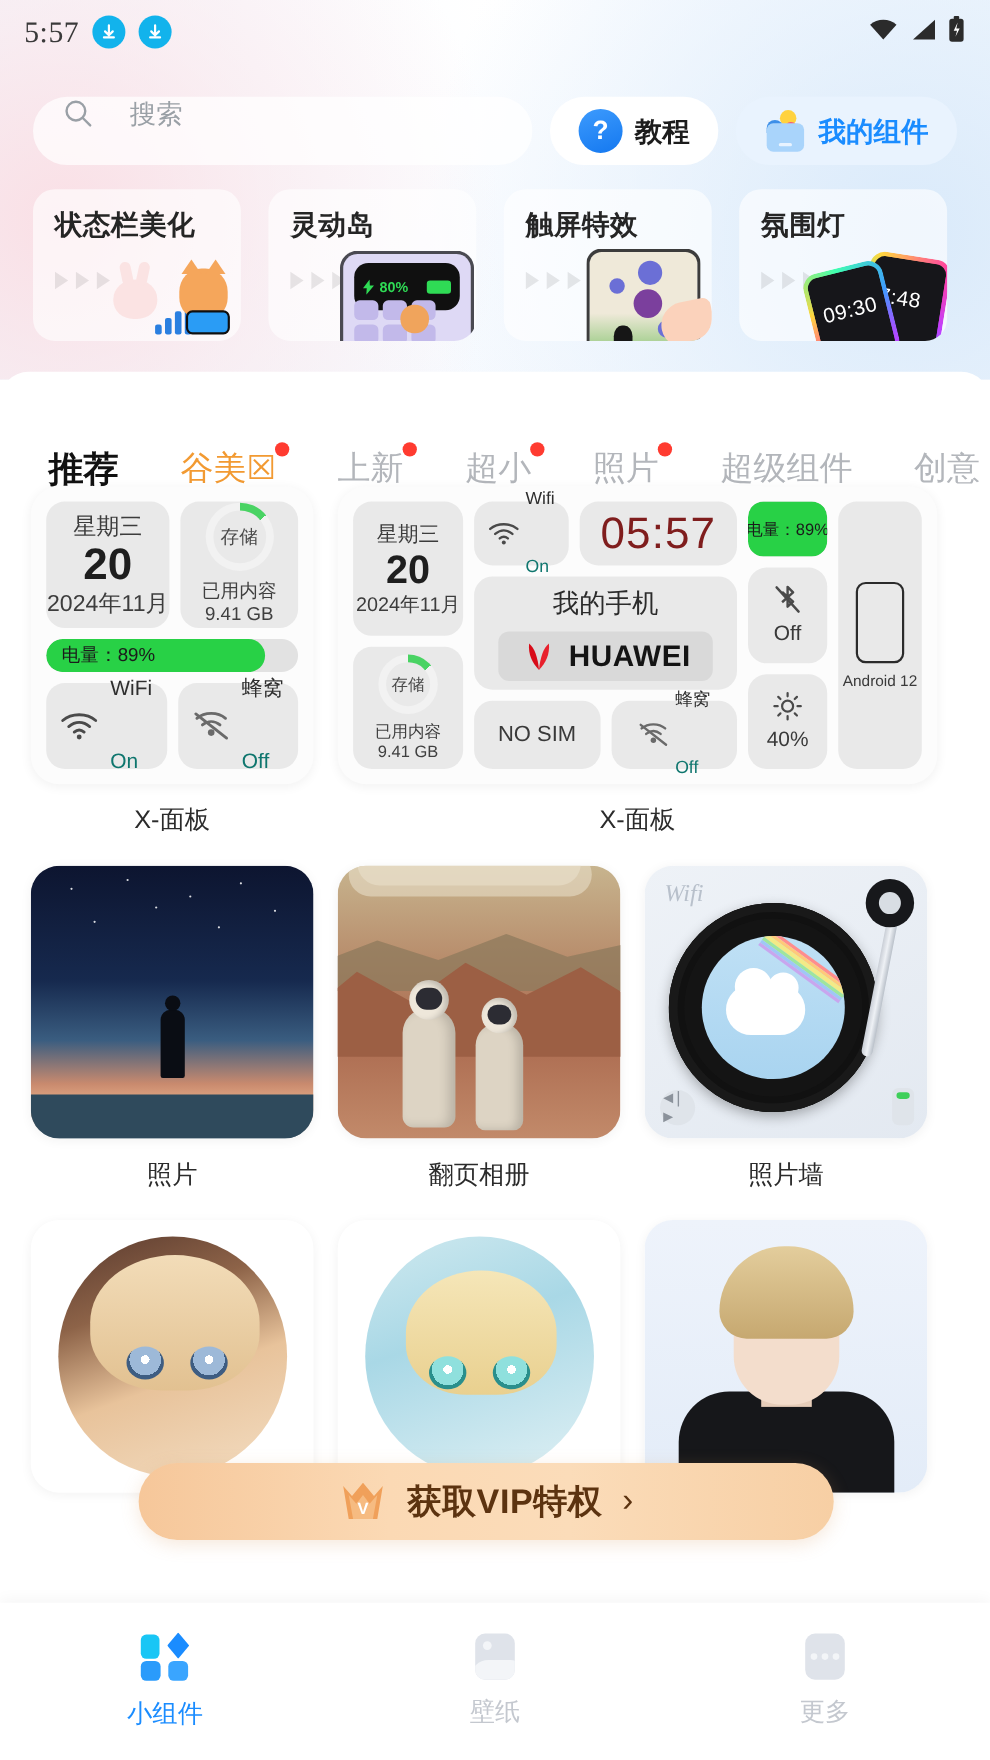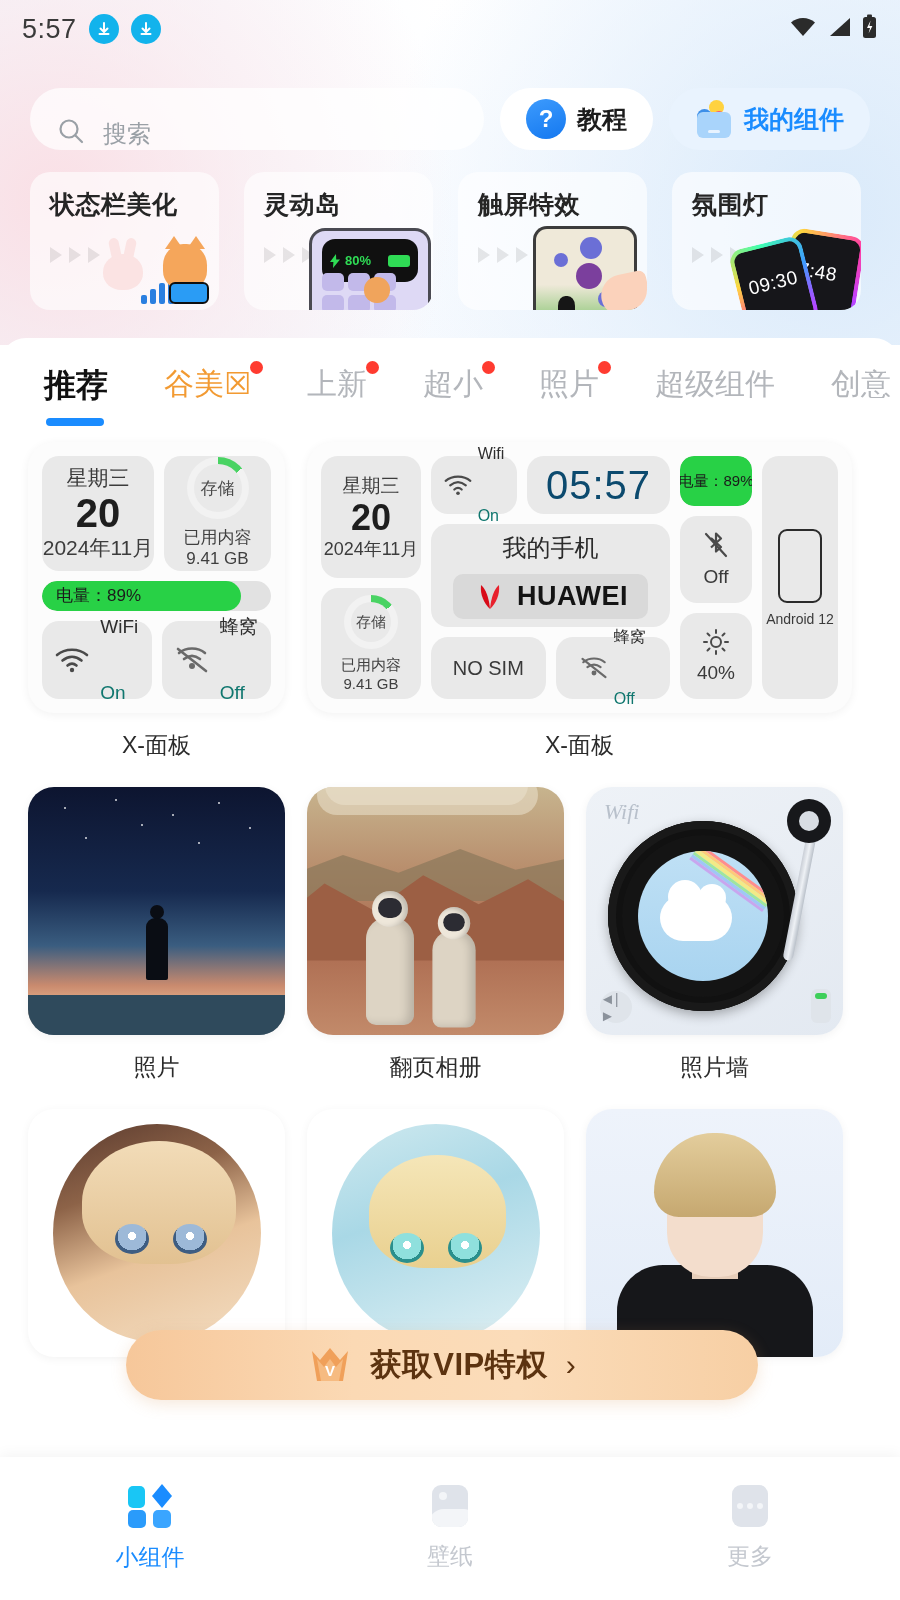--- a/index.html
+++ b/index.html
@@ -21,40 +21,40 @@
       linear-gradient(180deg,#ffffff 0%, #f3f6fb 100%);
   }
 
   
   .statusbar{
     position:absolute; top:0; left:0; width:900px; height:58px;
     display:flex; align-items:center; padding:0 22px;
   }
   .sb-time{
     font-size:27px; color:#3a3a3a; letter-spacing:.5px;
-    font-family:Liberation Sans, sans-serif;
+    font-family:Liberation Serif, serif;
   }
   .sb-dl{
     width:30px; height:30px; border-radius:50%;
     background:#12b3ec; margin-left:12px;
     display:flex; align-items:center; justify-content:center;
     flex:none;
   }
   .sb-dl svg{ display:block; }
   .sb-right{ margin-left:auto; display:flex; align-items:center; gap:9px; }
 
   
   .search-row{
     position:absolute; top:88px; left:30px; width:840px; height:62px;
     display:flex; align-items:center; gap:16px;
   }
   .search-box{
     flex:1 1 auto; height:62px; border-radius:31px;
     background:rgba(255,255,255,0.72);
-    display:flex; align-items:flex-end; padding:0 26px; gap:17px;
+    display:flex; align-items:flex-start; padding:0 26px; gap:32px;
   }
   .search-ph{ font-size:24px; color:#9aa0a6; }
   .btn-pill{
     height:62px; border-radius:31px; display:flex; align-items:center;
     justify-content:center; gap:11px; padding:0 26px; flex:none;
   }
   .btn-tutorial{ background:#ffffff; }
   .btn-tutorial .lbl{ font-size:25px; font-weight:bold; color:#1c1c1c; }
   .q-circle{
     width:40px; height:40px; border-radius:50%;
@@ -186,21 +186,21 @@
   .sheet{
     position:absolute; top:338px; left:0; width:900px; height:1200px;
     background:#ffffff; border-radius:26px 26px 0 0;
   }
 
   
   .tabs{
     position:absolute; top:26px; left:0; width:900px; height:76px;
     display:flex; align-items:flex-start; padding-left:44px; gap:0;
   }
-  .tab{ position:relative; flex:none; padding-right:56px; }
+  .tab{ position:relative; flex:none; padding-right:56px;margin-top:41px; }
   .tab .t-lbl{ font-size:30px; color:#b3b6bb; white-space:nowrap; }
   .tab.active .t-lbl{ font-size:32px; font-weight:bold; color:#111; }
   .tab.hot .t-lbl{ color:#f29a32; }
   .tab .dot{
     position:absolute; top:-3px; right:44px;
     width:13px; height:13px; border-radius:50%; background:#ff3b30;
   }
   .tab .uline{
     position:absolute; left:2px; bottom:-18px; width:58px; height:8px;
     border-radius:4px; background:#1a8cff;
@@ -239,21 +239,21 @@
   }
   .battbar .fill{
     position:absolute; left:0; top:0; bottom:0; background:#28d146; border-radius:16px;
     display:flex; align-items:center; padding-left:14px;
   }
   .battbar .fill span{ font-size:17px; color:#1b1b1b; white-space:nowrap; }
   .tog{ flex-direction:row; gap:11px; }
   .tog .txt{ display:flex; flex-direction:column; align-items:flex-start;gap:44px; }
   .tog .t1{ font-size:19px; color:#2e2e2e; line-height:1.15; }
   .tog .t2{ font-size:19px; color:#0f766e; line-height:1.15; }
-  .clock-tile{ font-size:40px; color:#0c4a6e; letter-spacing:1px; }
+  .clock-tile{ font-size:40px; color:#7f1d1d; letter-spacing:1px; }
   .phone-name{ font-size:24px; color:#2b2b2b; }
   .hw-logo{
     margin-top:10px; background:#d9d9d9; border-radius:10px; padding:7px 20px;
     display:flex; align-items:center; gap:10px;
   }
   .hw-txt{ font-size:27px; font-weight:bold; color:#141414; letter-spacing:.5px; }
   .nosim{ font-size:20px; color:#3a3a3a; }
   .bt-off{ font-size:19px; color:#3a3a3a; margin-top:6px; }
   .bright-p{ font-size:19px; color:#3a3a3a; margin-top:6px; }
   .and-box{

